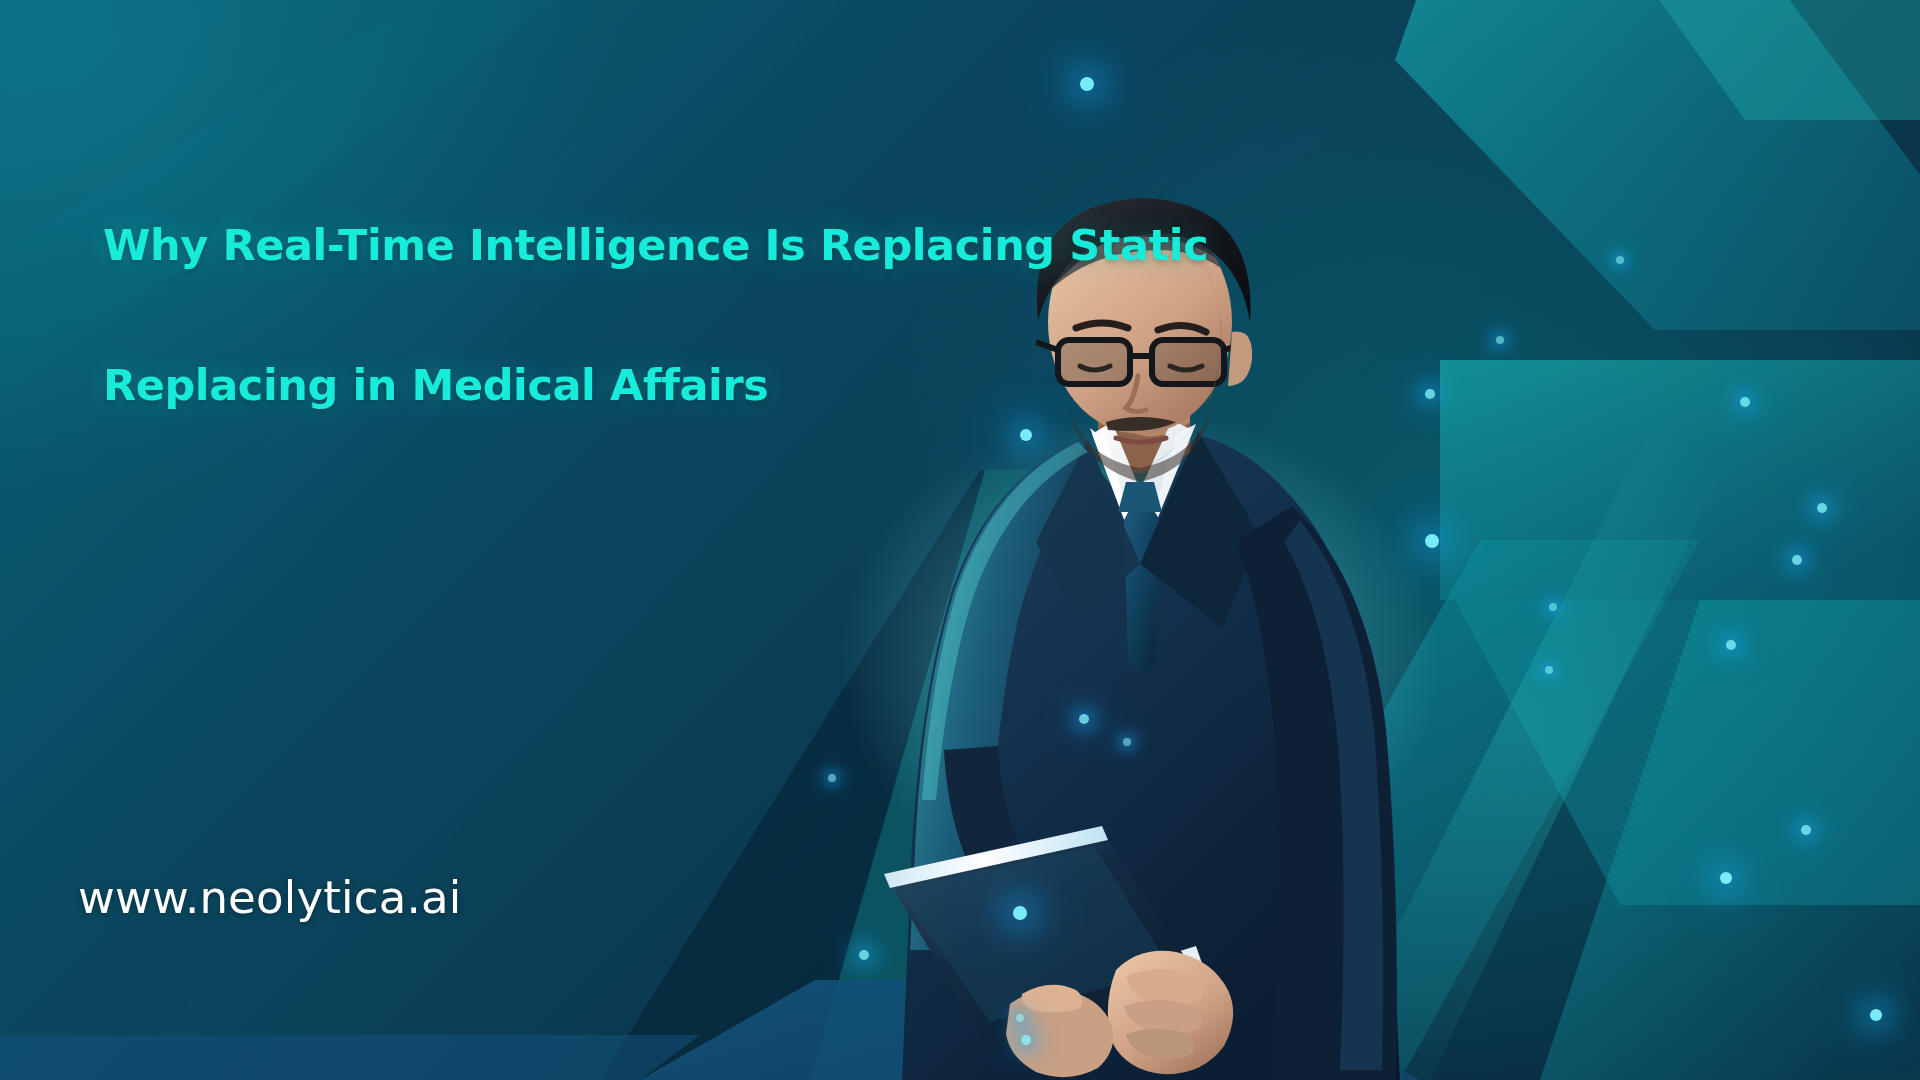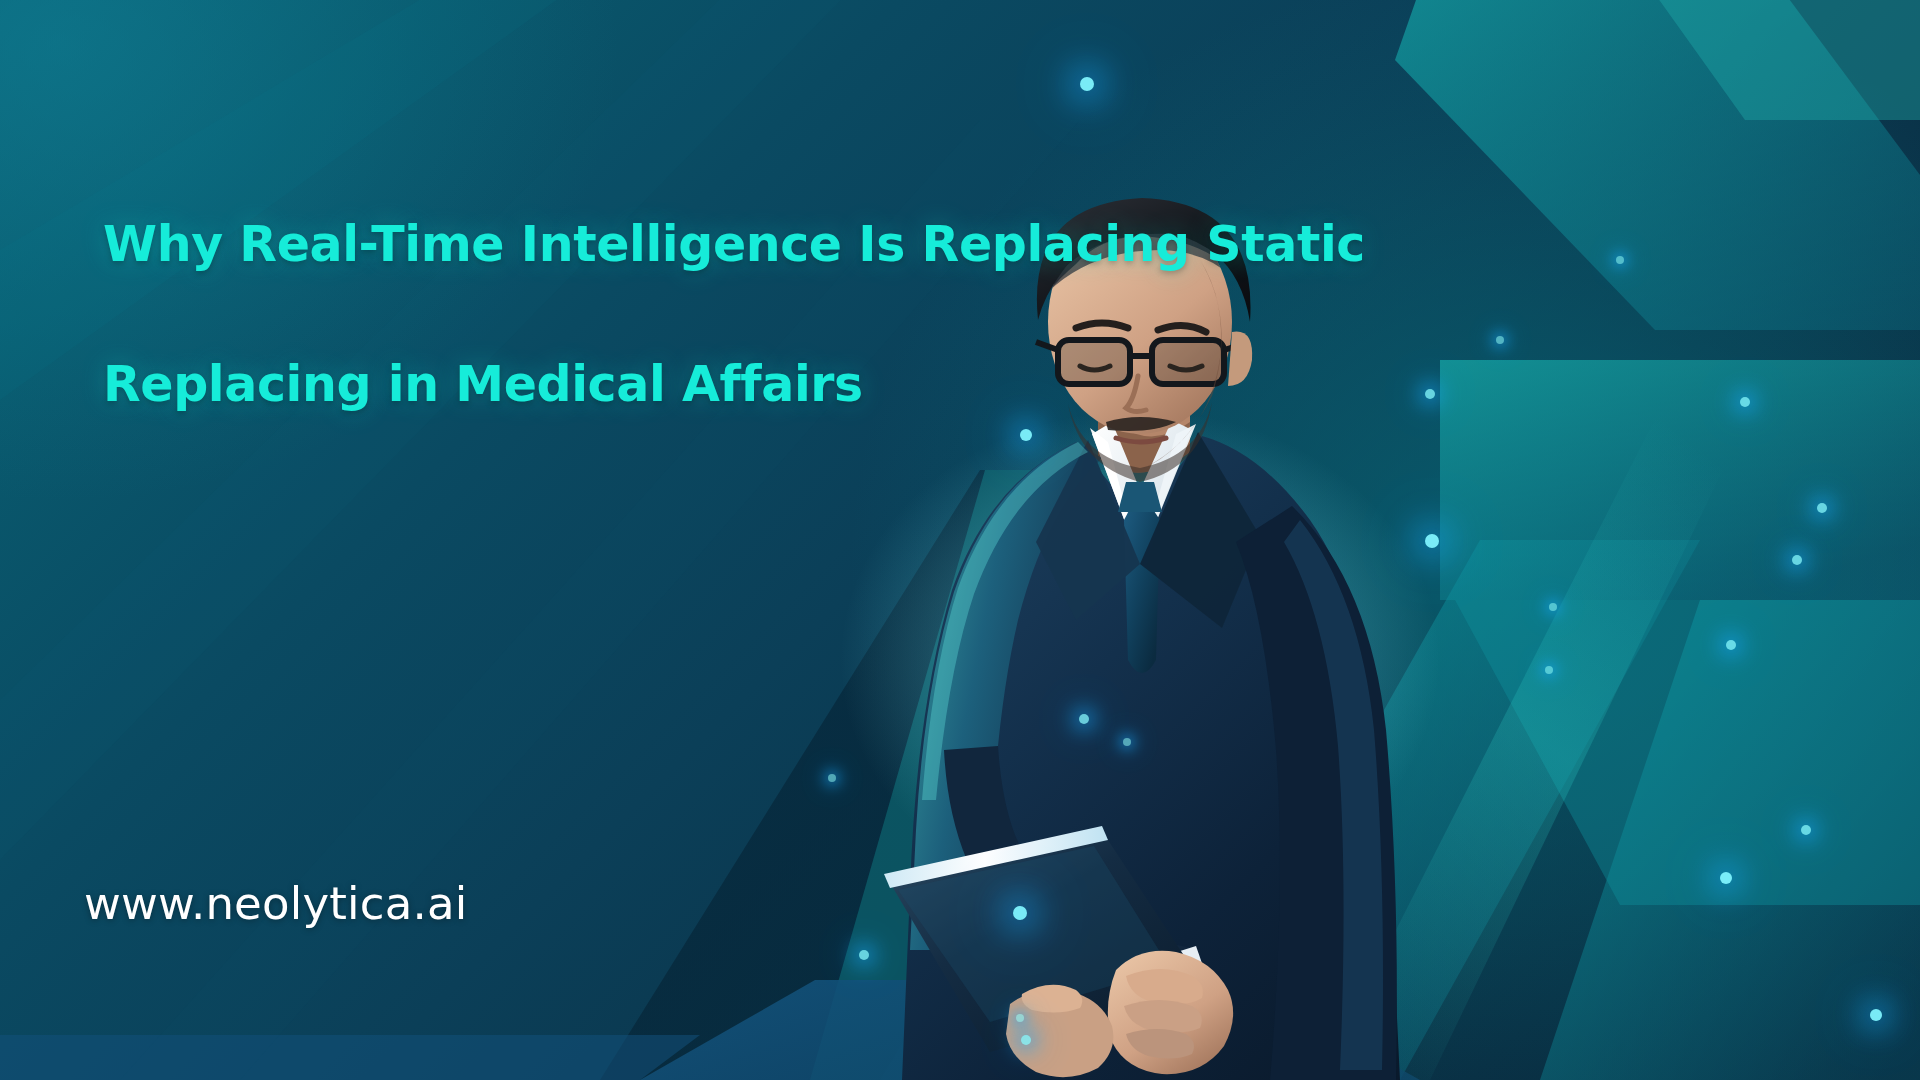--- a/index.html
+++ b/index.html
@@ -72,33 +72,33 @@
   
   .headline {
     position: absolute;
     left: 103px;
     top: 140px;
     width: 1420px;
     margin: 0;
     color: #16ecd9;
     font-family: "DejaVu Sans", sans-serif;
     font-weight: 700;
-    font-size: 49px;
+    font-size: 43px;
     line-height: 70px;
     letter-spacing: -0.4px;
     text-shadow: 0 0 26px rgba(20,230,216,0.30), 0 2px 6px rgba(0,0,0,0.30);
     white-space: pre-line;
   }
   .headline .ln { display: block; }
 
   .site-url {
     position: absolute;
     left: 76px;
     top: 868px;
-    margin: 8px;
+    margin: 2px;
     color: #ffffff;
     font-family: "DejaVu Sans", sans-serif;
     font-weight: 400;
     font-size: 45px;
     line-height: 56px;
     letter-spacing: 0.2px;
     text-shadow: 0 1px 6px rgba(0,0,0,0.35);
   }
 </style>
 </head>

